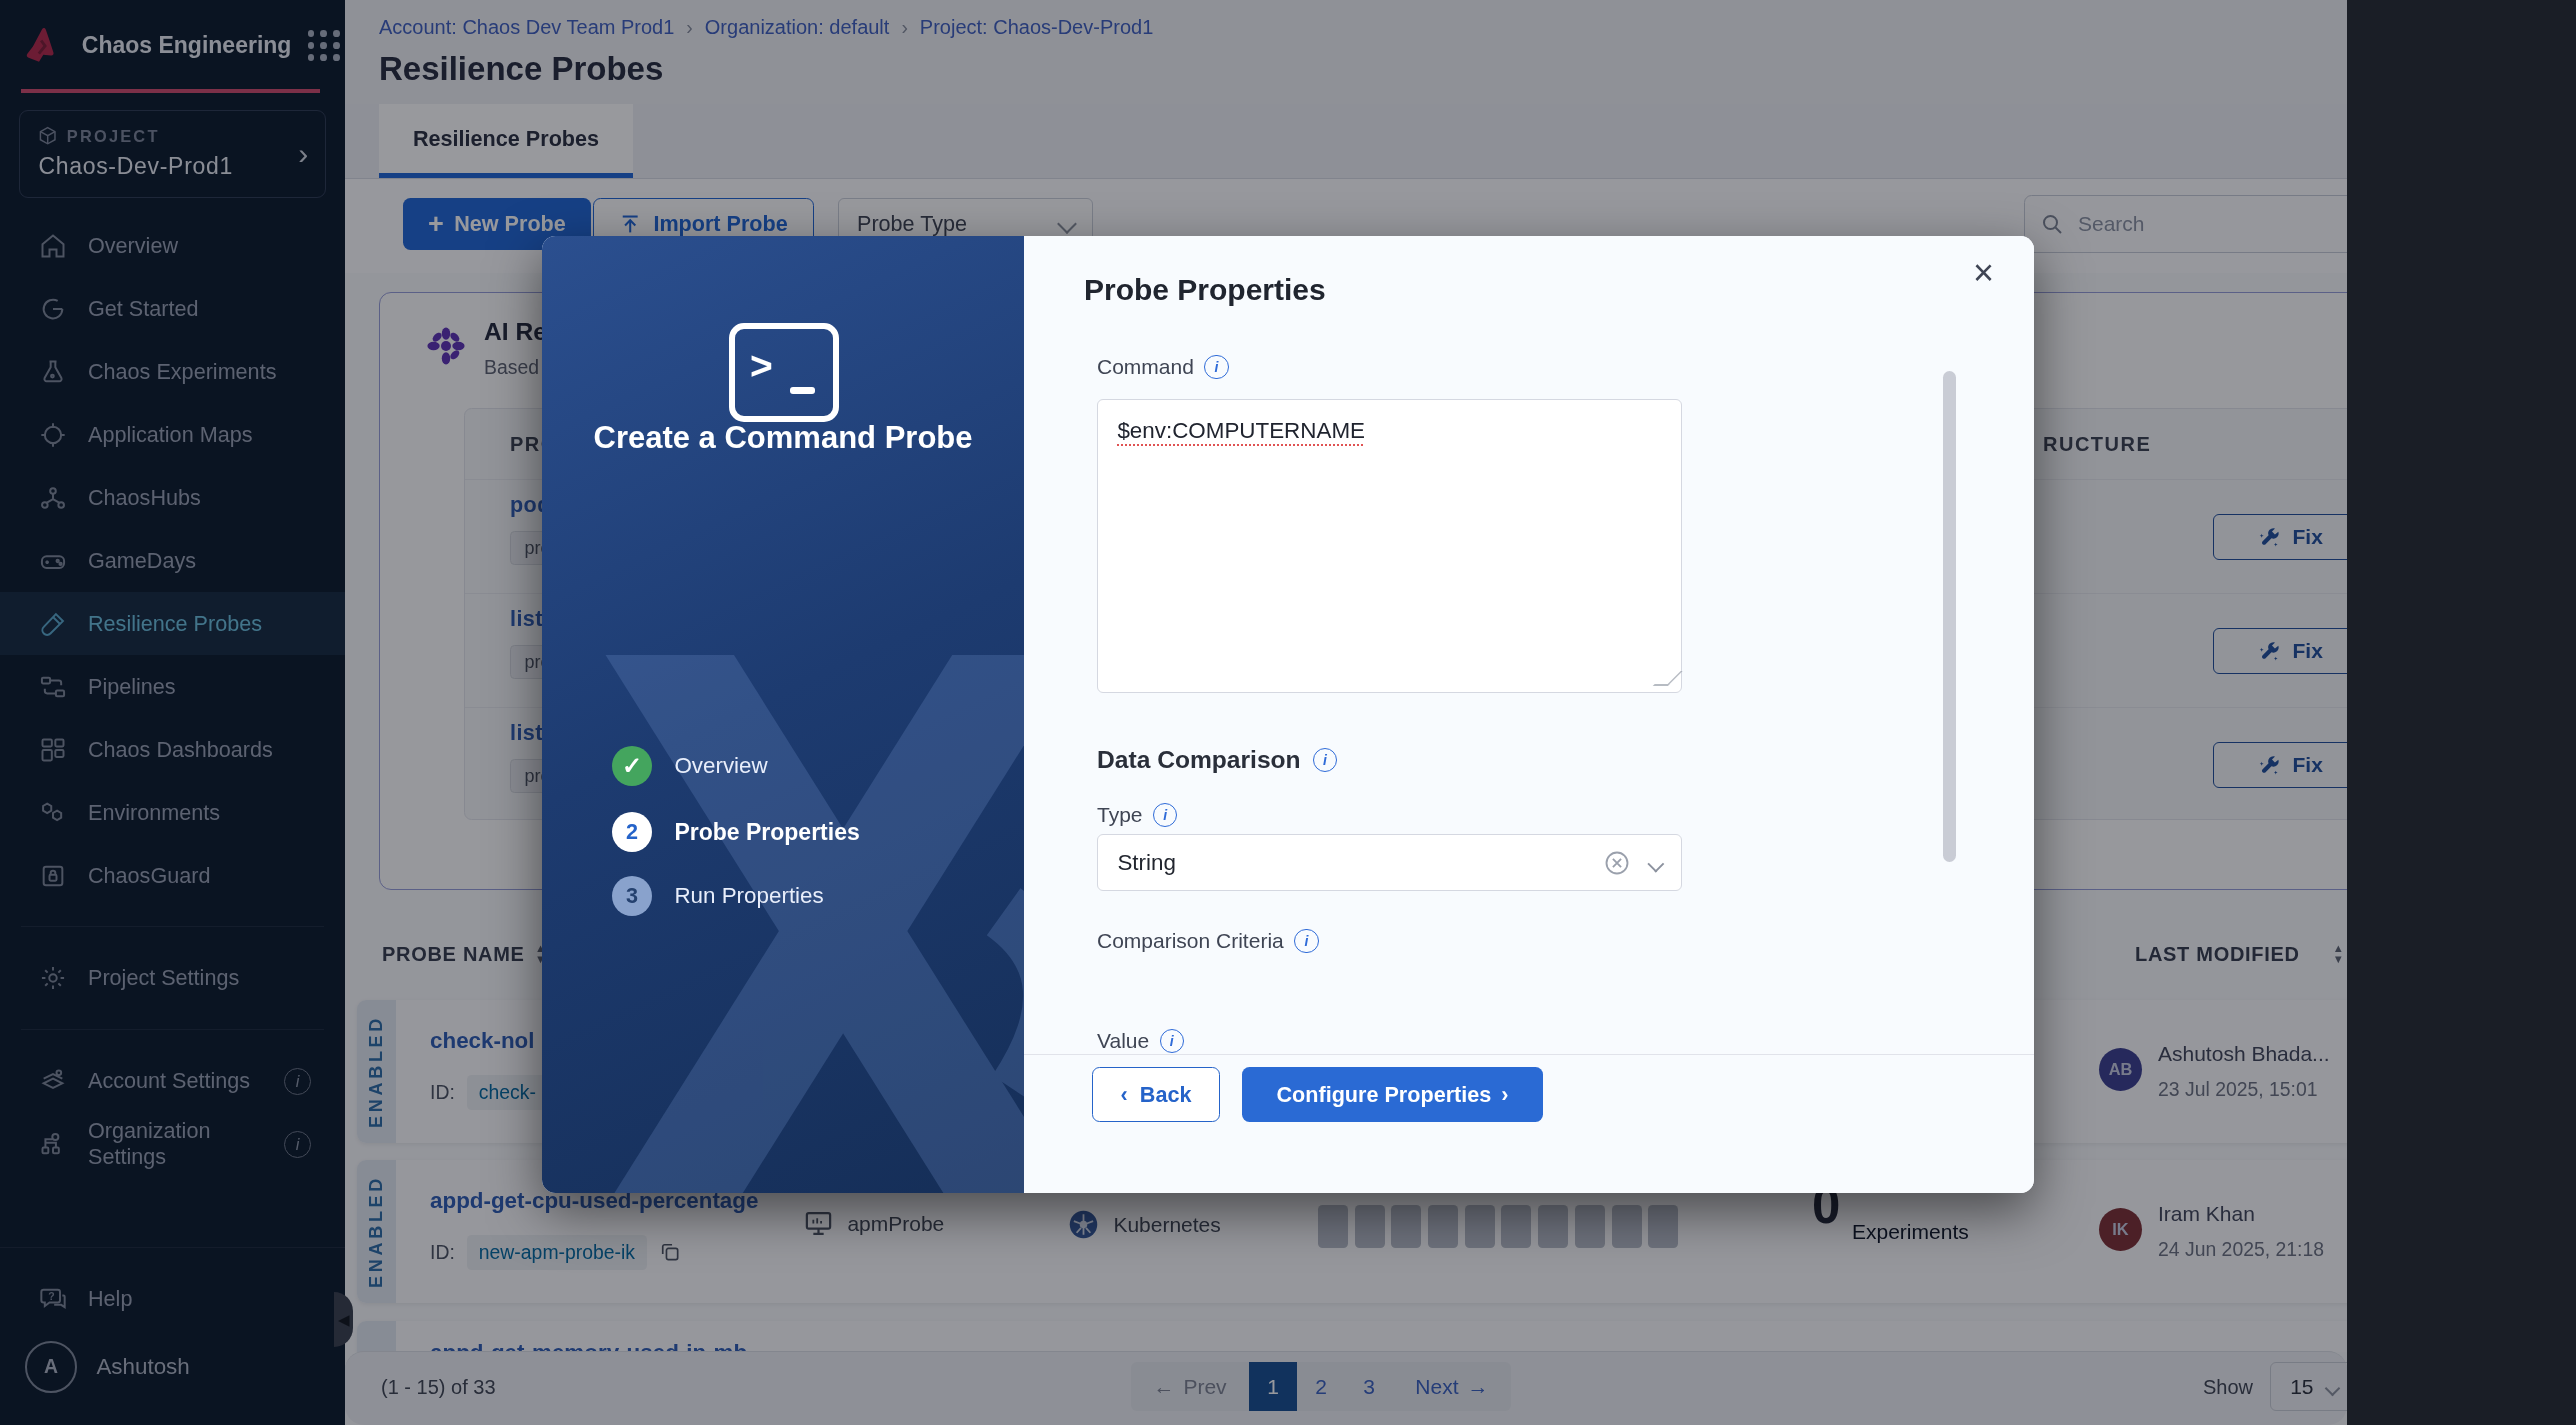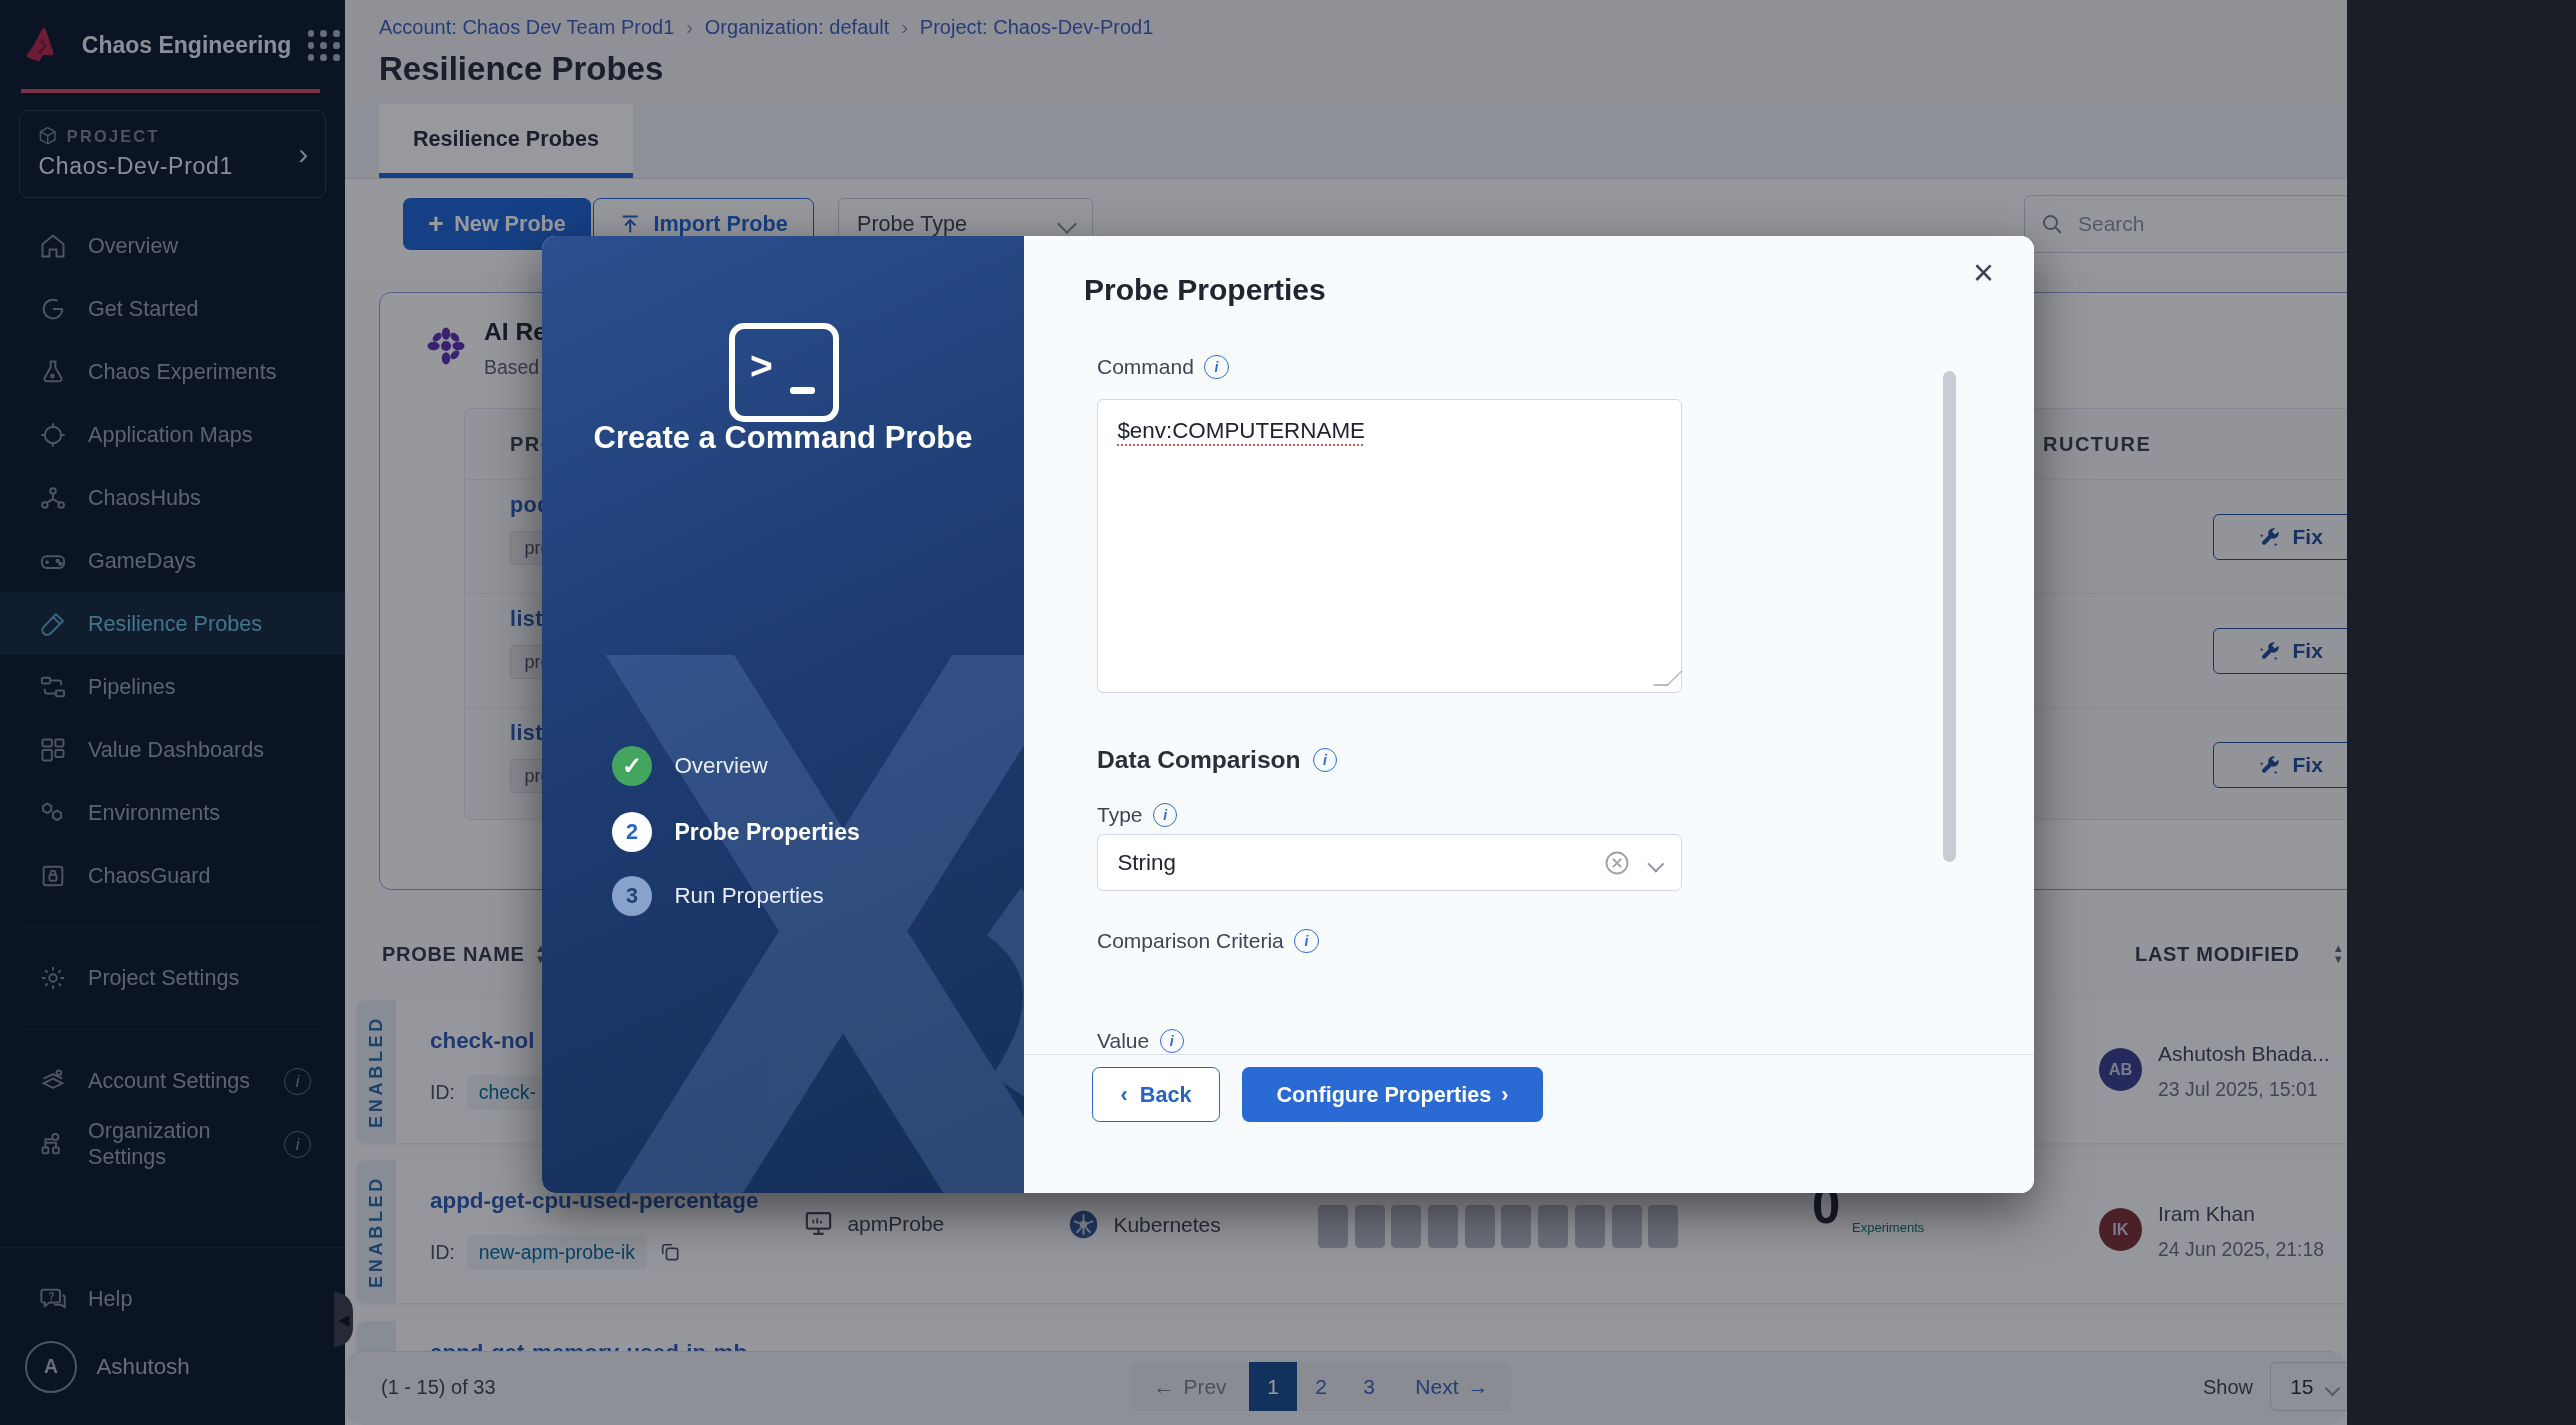--- a/index.html
+++ b/index.html
@@ -65,21 +65,21 @@
   .en-tag{position:absolute;left:0;top:0;bottom:0;width:39px;background:#e2e9f2;border-radius:9px 0 0 9px;display:flex;align-items:center;justify-content:center;}
   .en-tag span{writing-mode:vertical-rl;transform:rotate(180deg);font-size:18px;font-weight:bold;letter-spacing:3.7px;color:#2c6ca6;}
   .probe-link{position:absolute;left:73px;top:28px;font-size:22.4px;font-weight:bold;color:#2d5cb4;cursor:pointer;}
   .id-row{position:absolute;left:73px;top:75px;display:flex;align-items:center;gap:12px;font-size:19.4px;color:#4a5161;}
   .id-chip{background:#edeff3;border-radius:4.5px;padding:6px 12px;color:#0369a1;}
   .copy-ico{width:22.4px;height:22.4px;color:#4a5161;cursor:pointer;}
   .cell-ico-txt{position:absolute;display:flex;align-items:center;gap:13.4px;font-size:21px;color:#3f4554;}
   .skel{position:absolute;left:961px;top:45px;display:flex;gap:6.7px;}
   .skel i{width:30px;height:43px;background:#b6bbc6;border-radius:4.5px;}
   .exp-num{position:absolute;left:1455px;top:16.4px;font-size:51px;font-weight:bold;color:#23283a;}
-  .exp-lbl{position:absolute;left:1495px;top:60px;font-size:13px;color:#0f766e;}
+  .exp-lbl{position:absolute;left:1495px;top:60px;font-size:21px;color:#0f172a;}
   .row-avatar{position:absolute;left:1742px;top:48px;width:43px;height:43px;border-radius:50%;color:#c7cbe0;font-size:16.4px;font-weight:bold;display:flex;align-items:center;justify-content:center;}
   .row-user{position:absolute;left:1801px;top:42px;font-size:21px;color:#40465a;}
   .row-date{position:absolute;left:1801px;top:78px;font-size:19.4px;color:#6b7181;}
   .kebab{position:absolute;left:2049px;top:49px;display:flex;flex-direction:column;gap:6px;cursor:pointer;}
   .kebab i{width:6px;height:6px;border-radius:50%;background:#565c68;}
   
   #footer{position:absolute;left:0;right:0;bottom:0;height:73px;background:#eef0f4;border-top:1.5px solid #dbdee5;z-index:5;border-radius:19px;}
   .range-lbl{position:absolute;left:36px;top:24px;font-size:20px;color:#3f4554;}
   .pag{position:absolute;left:786px;top:10.4px;height:49px;display:flex;background:#e5e8ee;border-radius:6px;overflow:hidden;align-items:stretch;}
   .pag .pg-prev{display:flex;align-items:center;gap:9px;padding:0 22.4px;font-size:21px;color:#7c8292;cursor:pointer;}
@@ -251,21 +251,21 @@
       </div>
       <div class="nav-item">
         <span class="ni">
             <svg viewBox="0 0 24 24" width="28" height="28" fill="none" stroke="currentColor" stroke-width="1.7">
               <rect x="3" y="3" width="8" height="6" rx="1"></rect>
               <rect x="14" y="3" width="7" height="6" rx="1"></rect>
               <rect x="3" y="12" width="8" height="9" rx="1"></rect>
               <rect x="14" y="12" width="7" height="6" rx="1"></rect>
             </svg>
           </span>
-        <span>Value Dashboards</span>
+        <span>Chaos Dashboards</span>
       </div>
       <div class="nav-item">
         <span class="ni">
             <svg viewBox="0 0 24 24" width="28" height="28" fill="none" stroke="currentColor" stroke-width="1.7">
               <path d="M7 4l3.5 2v4L7 12 3.5 10V6z"></path>
               <path d="M15.5 10l3.5 2v4l-3.5 2-3.5-2v-4z"></path>
             </svg>
           </span>
         <span>Environments</span>
       </div>

